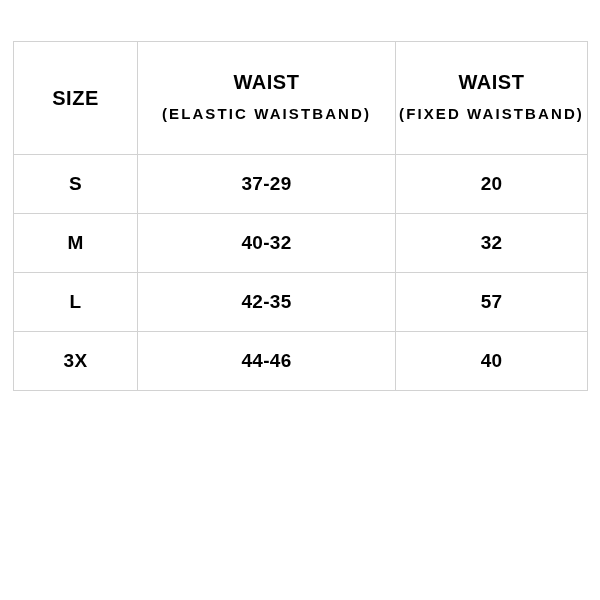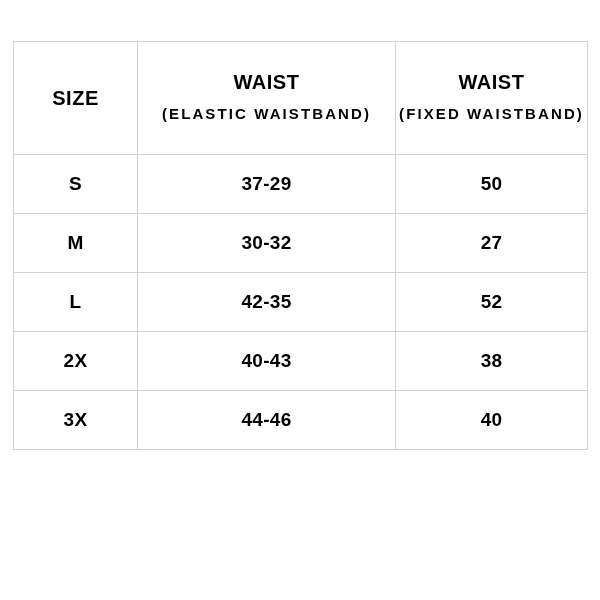--- a/index.html
+++ b/index.html
@@ -102,36 +102,31 @@
           <th>
             <div class="hdr-main">WAIST</div>
             <div class="hdr-sub">(FIXED WAISTBAND)</div>
           </th>
         </tr>
       </thead>
       <tbody>
         <tr>
           <td>S</td>
           <td>37-29</td>
-          <td>50</td>
+          <td>20</td>
         </tr>
         <tr>
           <td>M</td>
-          <td>30-32</td>
-          <td>27</td>
+          <td>40-32</td>
+          <td>32</td>
         </tr>
         <tr>
           <td>L</td>
           <td>42-35</td>
-          <td>52</td>
-        </tr>
-        <tr>
-          <td>2X</td>
-          <td>40-43</td>
-          <td>38</td>
+          <td>57</td>
         </tr>
         <tr>
           <td>3X</td>
           <td>44-46</td>
           <td>40</td>
         </tr>
       </tbody>
     </table>
   </div>
 </div>

